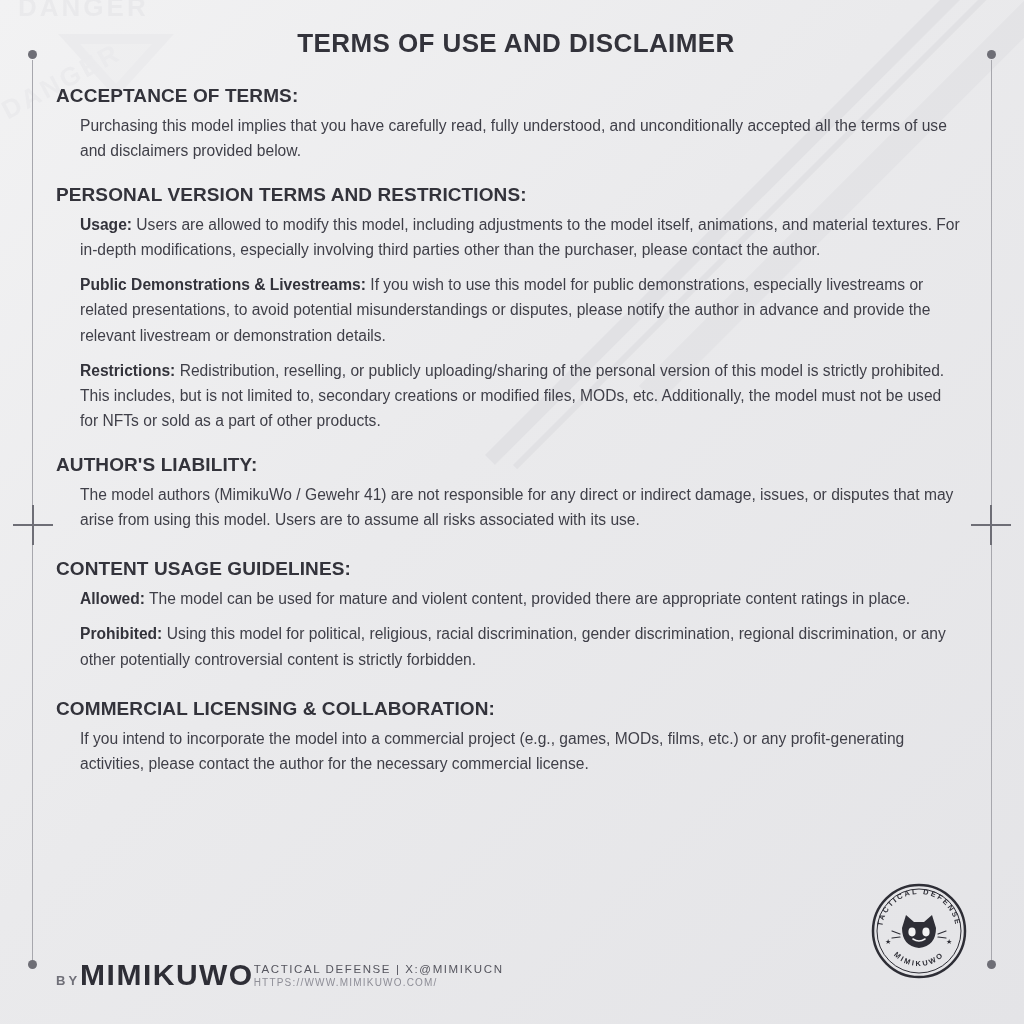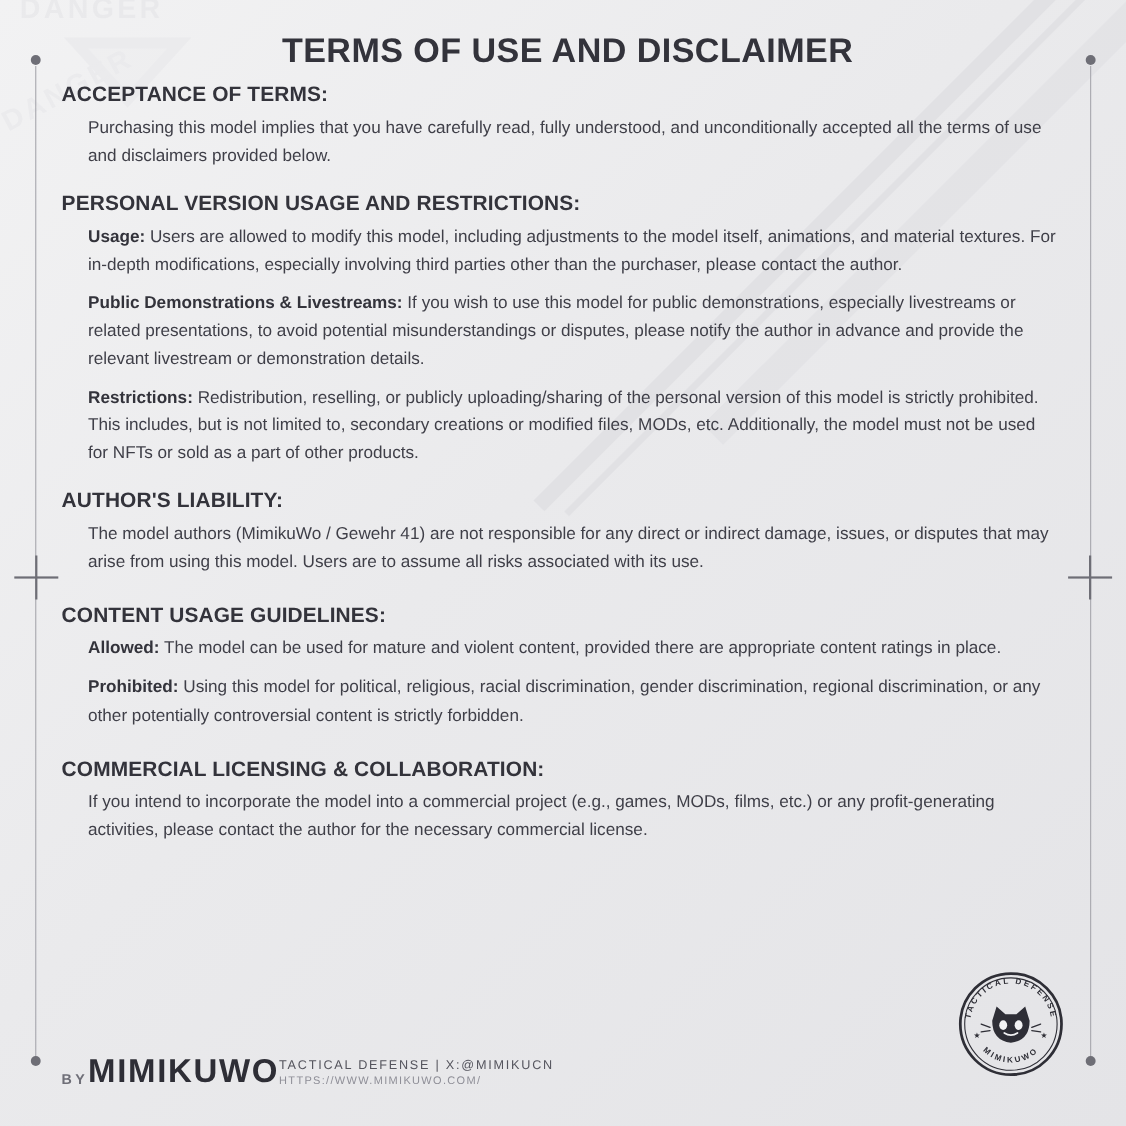--- a/index.html
+++ b/index.html
@@ -114,25 +114,25 @@
 
   
   .content {
     position: absolute;
     left: 56px;
     top: 28px;
     width: 920px;
   }
   .doc-title {
     text-align: center;
-    font-size: 31px;
+    font-size: 26px;
     font-weight: bold;
     letter-spacing: .4px;
     color: #33333b;
-    margin: 0 0 12px 0;
+    margin: 0 0 26px 0;
   }
   .section { margin-bottom: 20px; }
   .section-head {
     font-size: 19px;
     font-weight: bold;
     color: #33333b;
     margin: 0 0 6px 0;
     letter-spacing: .1px;
   }
   .para {
@@ -222,21 +222,21 @@
 
   <div class="content">
     <h1 class="doc-title">TERMS OF USE AND DISCLAIMER</h1>
 
     <div class="section">
       <div class="section-head">ACCEPTANCE OF TERMS:</div>
       <p class="para"><span>Purchasing this model implies that you have carefully read, fully understood, and unconditionally accepted all the terms of use and disclaimers provided below.</span></p>
     </div>
 
     <div class="section">
-      <div class="section-head">PERSONAL VERSION USAGE AND RESTRICTIONS:</div>
+      <div class="section-head">PERSONAL VERSION TERMS AND RESTRICTIONS:</div>
       <p class="para"><span class="lead">Usage:</span> <span>Users are allowed to modify this model, including adjustments to the model itself, animations, and material textures. For in-depth modifications, especially involving third parties other than the purchaser, please contact the author.</span></p>
       <p class="para"><span class="lead">Public Demonstrations &amp; Livestreams:</span> <span>If you wish to use this model for public demonstrations, especially livestreams or related presentations, to avoid potential misunderstandings or disputes, please notify the author in advance and provide the relevant livestream or demonstration details.</span></p>
       <p class="para"><span class="lead">Restrictions:</span> <span>Redistribution, reselling, or publicly uploading/sharing of the personal version of this model is strictly prohibited. This includes, but is not limited to, secondary creations or modified files, MODs, etc. Additionally, the model must not be used for NFTs or sold as a part of other products.</span></p>
     </div>
 
     <div class="section sec-gap-lg">
       <div class="section-head">AUTHOR'S LIABILITY:</div>
       <p class="para"><span>The model authors (MimikuWo / Gewehr 41) are not responsible for any direct or indirect damage, issues, or disputes that may arise from using this model. Users are to assume all risks associated with its use.</span></p>
     </div>
 

